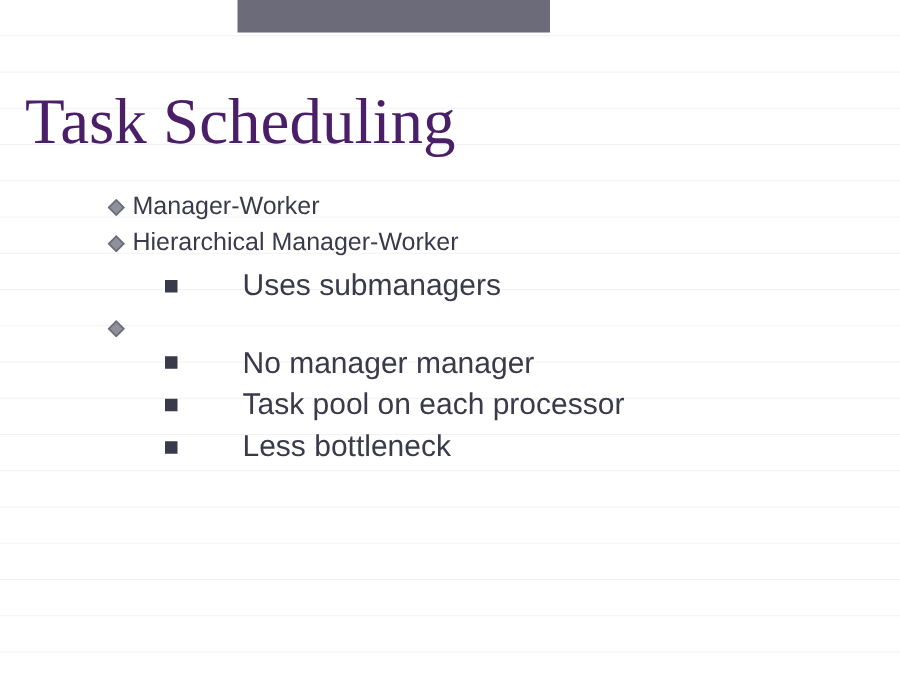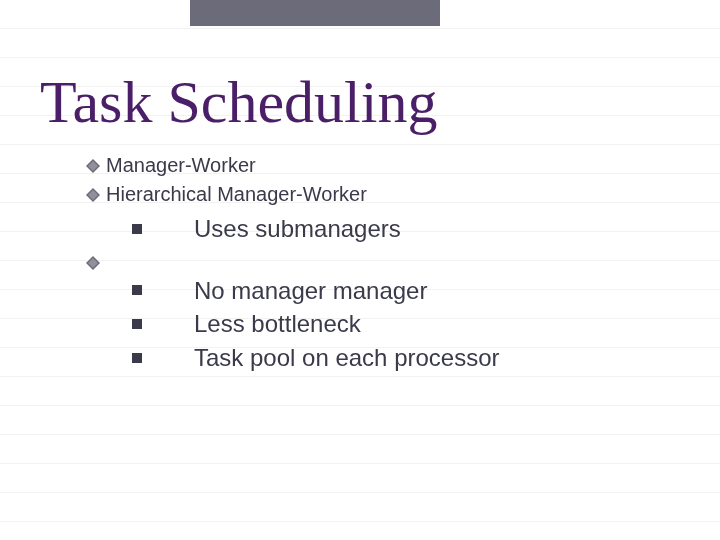--- a/index.html
+++ b/index.html
@@ -35,24 +35,24 @@
   .blockbar {
     position: absolute;
     top: 0;
     left: 190px;
     width: 250px;
     height: 26px;
     background: #6b6b7a;
   }
   .title {
     position: absolute;
-    left: 40px;
+    left: 20px;
     top: 68px;
     font-family: "Times New Roman", Times, serif;
-    font-size: 60px;
+    font-size: 52px;
     color: #4b1e68;
     letter-spacing: 0px;
   }
   .content {
     position: absolute;
     left: 86px;
     top: 152px;
     color: #3a3a4a;
   }
   .lvl1 {
@@ -125,22 +125,22 @@
         <polygon points="7,2 12,7 7,12 2,7" fill="#fff" fill-opacity="0.25"></polygon>
       </svg>
     </div>
     <div class="lvl2group">
       <div class="lvl2">
         <span class="sq"></span>
         <span>No manager manager</span>
       </div>
       <div class="lvl2">
         <span class="sq"></span>
-        <span>Less bottleneck</span>
+        <span>Task pool on each processor</span>
       </div>
       <div class="lvl2">
         <span class="sq"></span>
-        <span>Task pool on each processor</span>
+        <span>Less bottleneck</span>
       </div>
     </div>
 
   </div>
 </div>
 
 </body></html>

